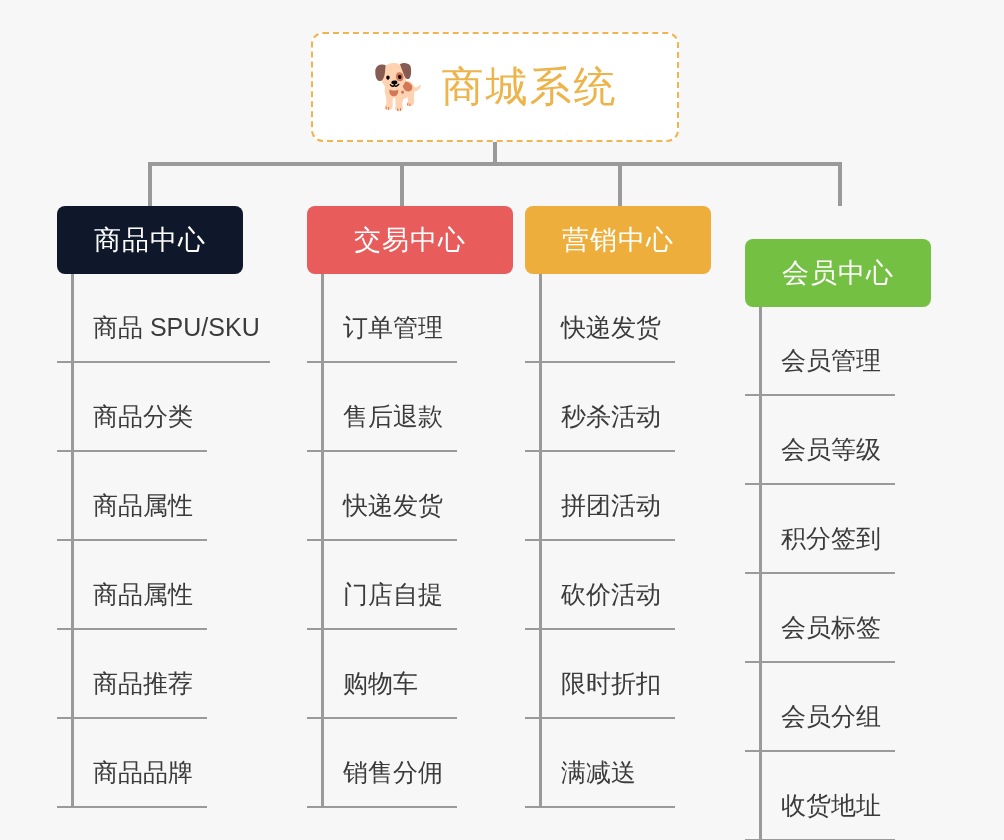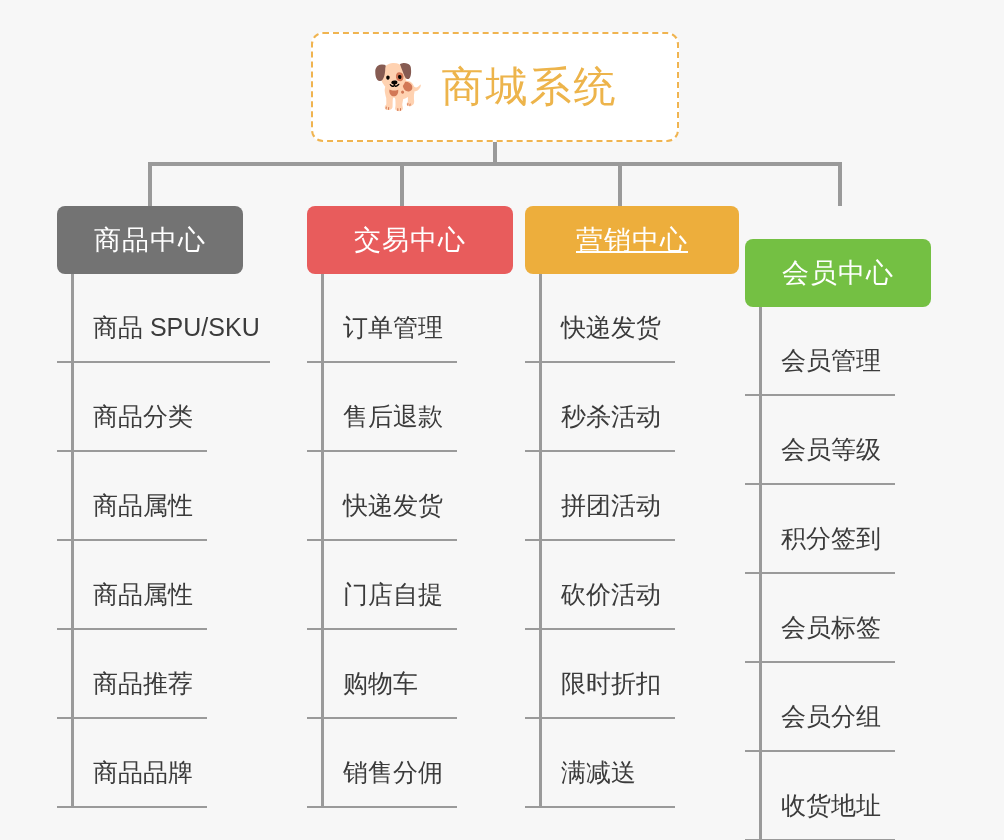--- a/index.html
+++ b/index.html
@@ -124,21 +124,21 @@
   }
 
   
   .branch-0 { left: 57px; }
   .branch-1 { left: 307px; }
   .branch-2 { left: 525px; }
   .branch-3 { left: 745px; margin-top: 33px; }
 
   .branch-0 .branch-head { width: 186px; background: #4285f4; }
   .branch-1 .branch-head { width: 206px; background: #e85c5c; }
-  .branch-2 .branch-head { width: 214px; background: #edae3c; text-decoration: underline; }
+  .branch-2 .branch-head { width: 186px; background: #edae3c; }
   .branch-3 .branch-head { width: 186px; background: #74c043; }
 
   .branch-0 .spine { left: 14px; }
   .branch-1 .spine { left: 14px; }
   .branch-2 .spine { left: 14px; }
   .branch-3 .spine { left: 14px; }
 
   .drop-0 { left: 148px; }
   .drop-1 { left: 400px; }
   .drop-2 { left: 618px; }
@@ -155,21 +155,21 @@
   </div>
 
   <div class="conn conn-v-root" style="background: rgb(154, 154, 154);"></div>
   <div class="conn conn-bus" style="background: rgb(154, 154, 154);"></div>
   <div class="conn conn-drop drop-0" style="background: rgb(154, 154, 154);"></div>
   <div class="conn conn-drop drop-1" style="background: rgb(154, 154, 154);"></div>
   <div class="conn conn-drop drop-2" style="background: rgb(154, 154, 154);"></div>
   <div class="conn conn-drop drop-3" style="background: rgb(154, 154, 154);"></div>
 
   <div class="branch branch-0">
-    <div class="branch-head" style="background: #737373; font-family: Liberation Mono, monospace;">商品中心</div>
+    <div class="branch-head" style="background: #0f172a; font-family: Liberation Mono, monospace;">商品中心</div>
     <div class="branch-body">
       <div class="spine" style="height: 534px;"></div>
       <div class="leaf">
           <span class="leaf-label">商品 SPU/SKU</span>
         </div>
       <div class="leaf">
           <span class="leaf-label">商品分类</span>
         </div>
       <div class="leaf">
           <span class="leaf-label">商品属性</span>

